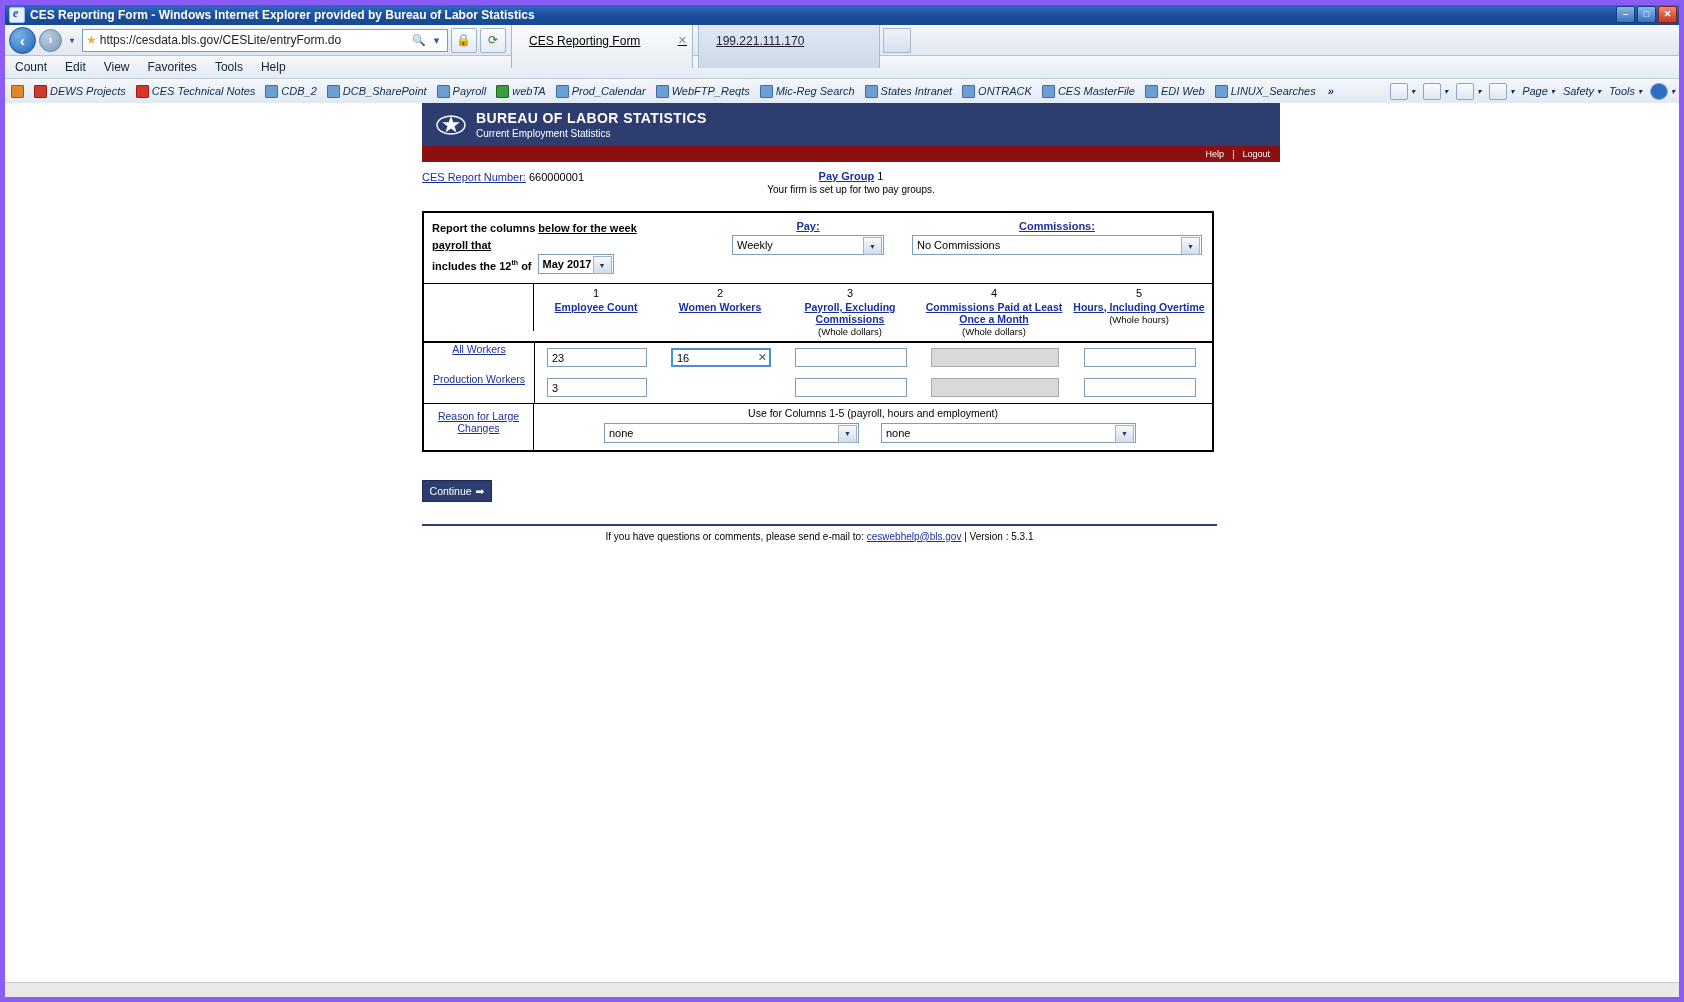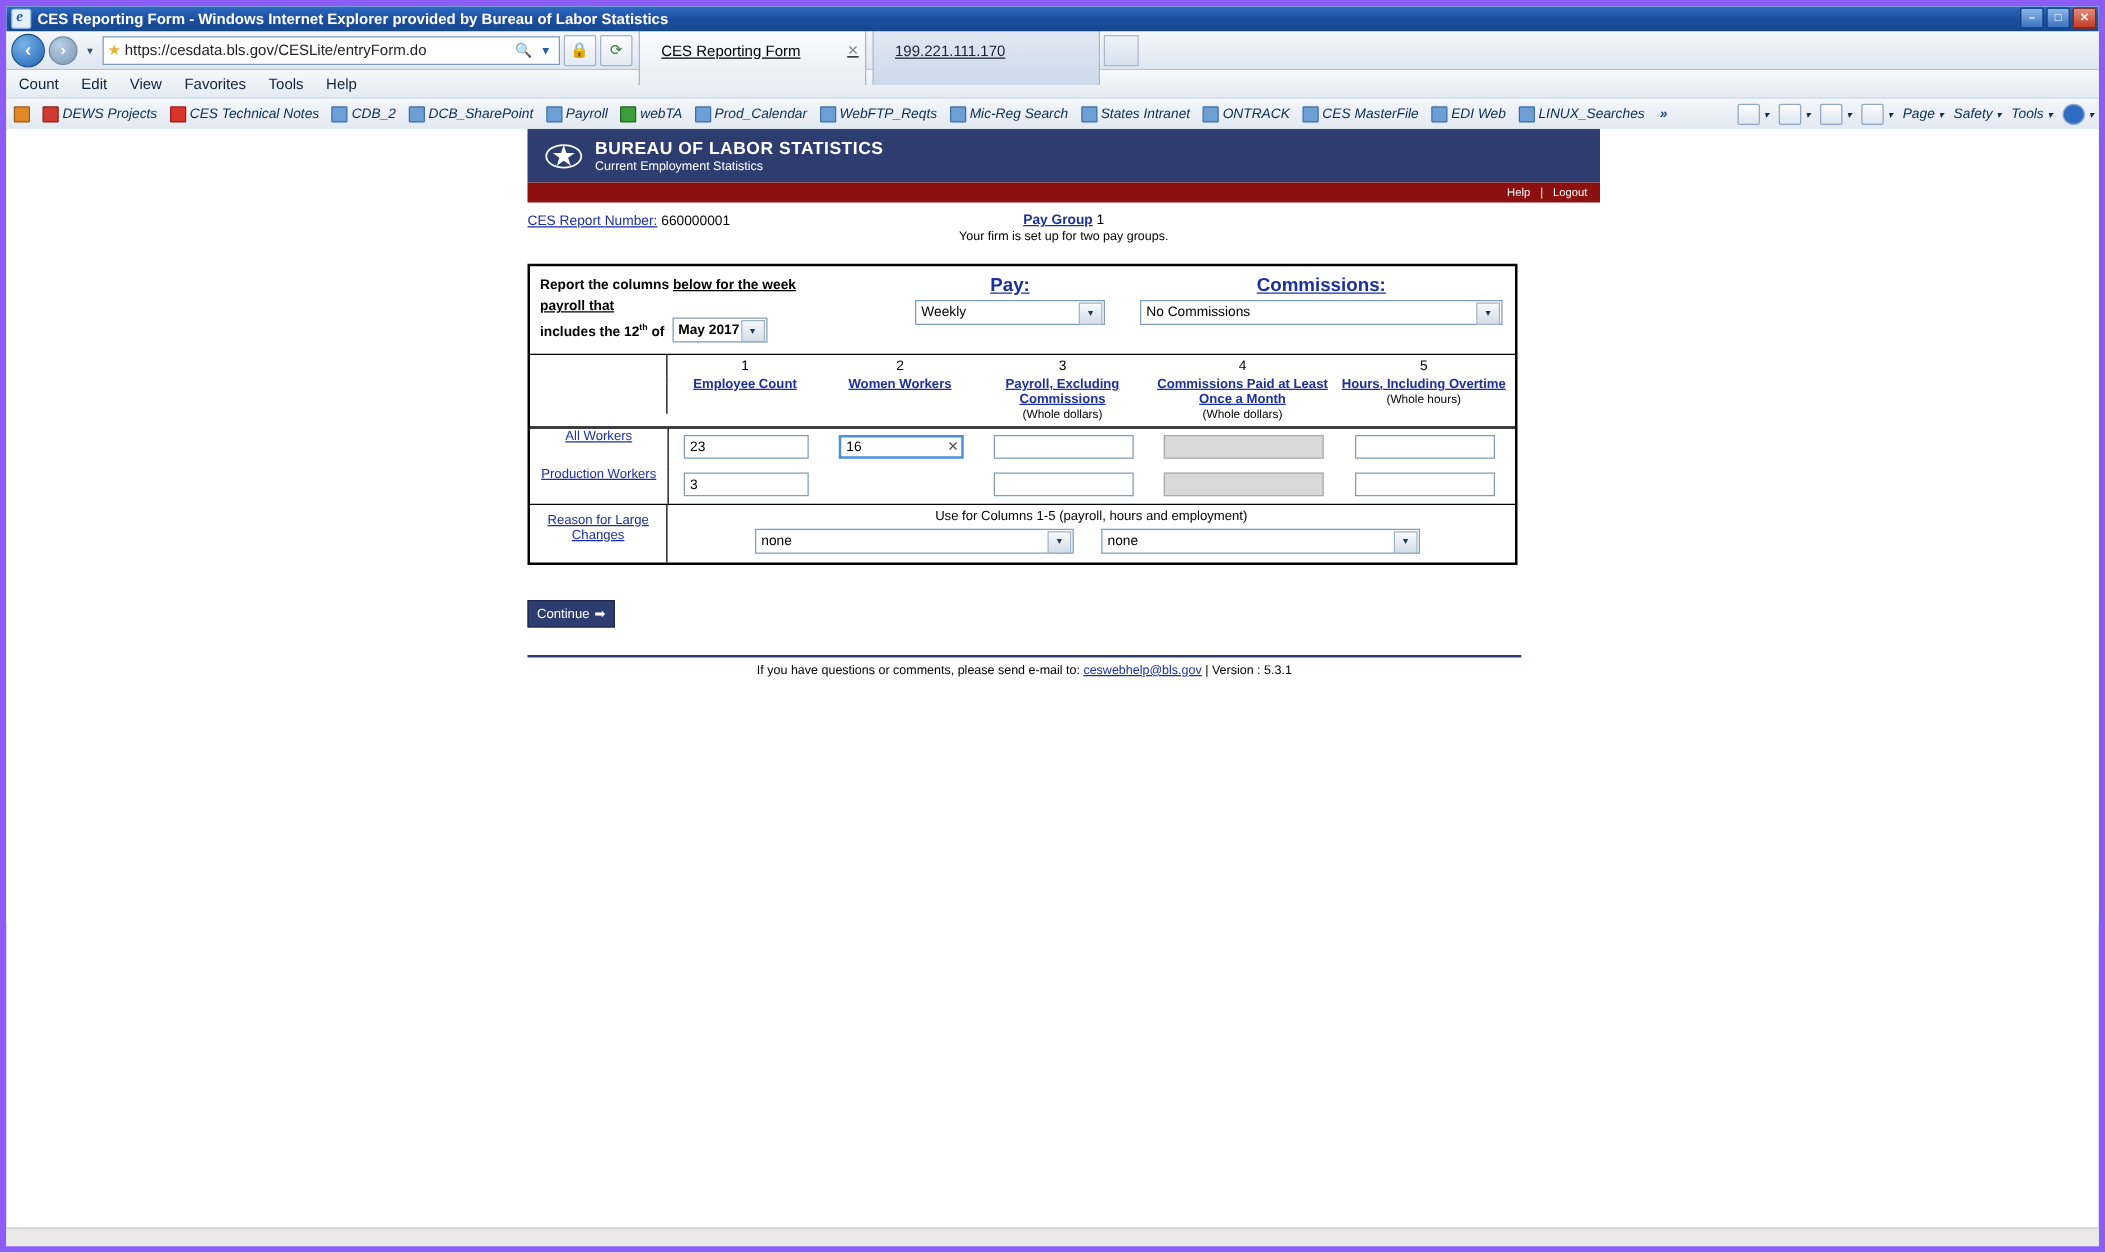--- a/index.html
+++ b/index.html
@@ -254,21 +254,21 @@
   }
   .topsec .lbl {
     width: 210px;
     font-size: 11px;
     font-weight: bold;
     padding-left: 8px;
     line-height: 17px;
   }
   .topsec .lbl u { text-decoration: underline;}
   .topsec .sel-wrap { display:flex; flex-direction: column; }
-  .collab { font-size: 15px; font-weight: bold; color:#1a2fa0; text-decoration: underline; text-align:center; margin-bottom: 3px; }
+  .collab { font-size: 11px; font-weight: bold; color:#1a2fa0; text-decoration: underline; text-align:center; margin-bottom: 3px; }
   .selbox {
     height: 20px;
     border: 1px solid #7f9db9;
     background: #fff;
     display: inline-flex;
     align-items: center;
     font-size: 11px;
     padding-left: 4px;
     position: relative;
     box-sizing: border-box;

